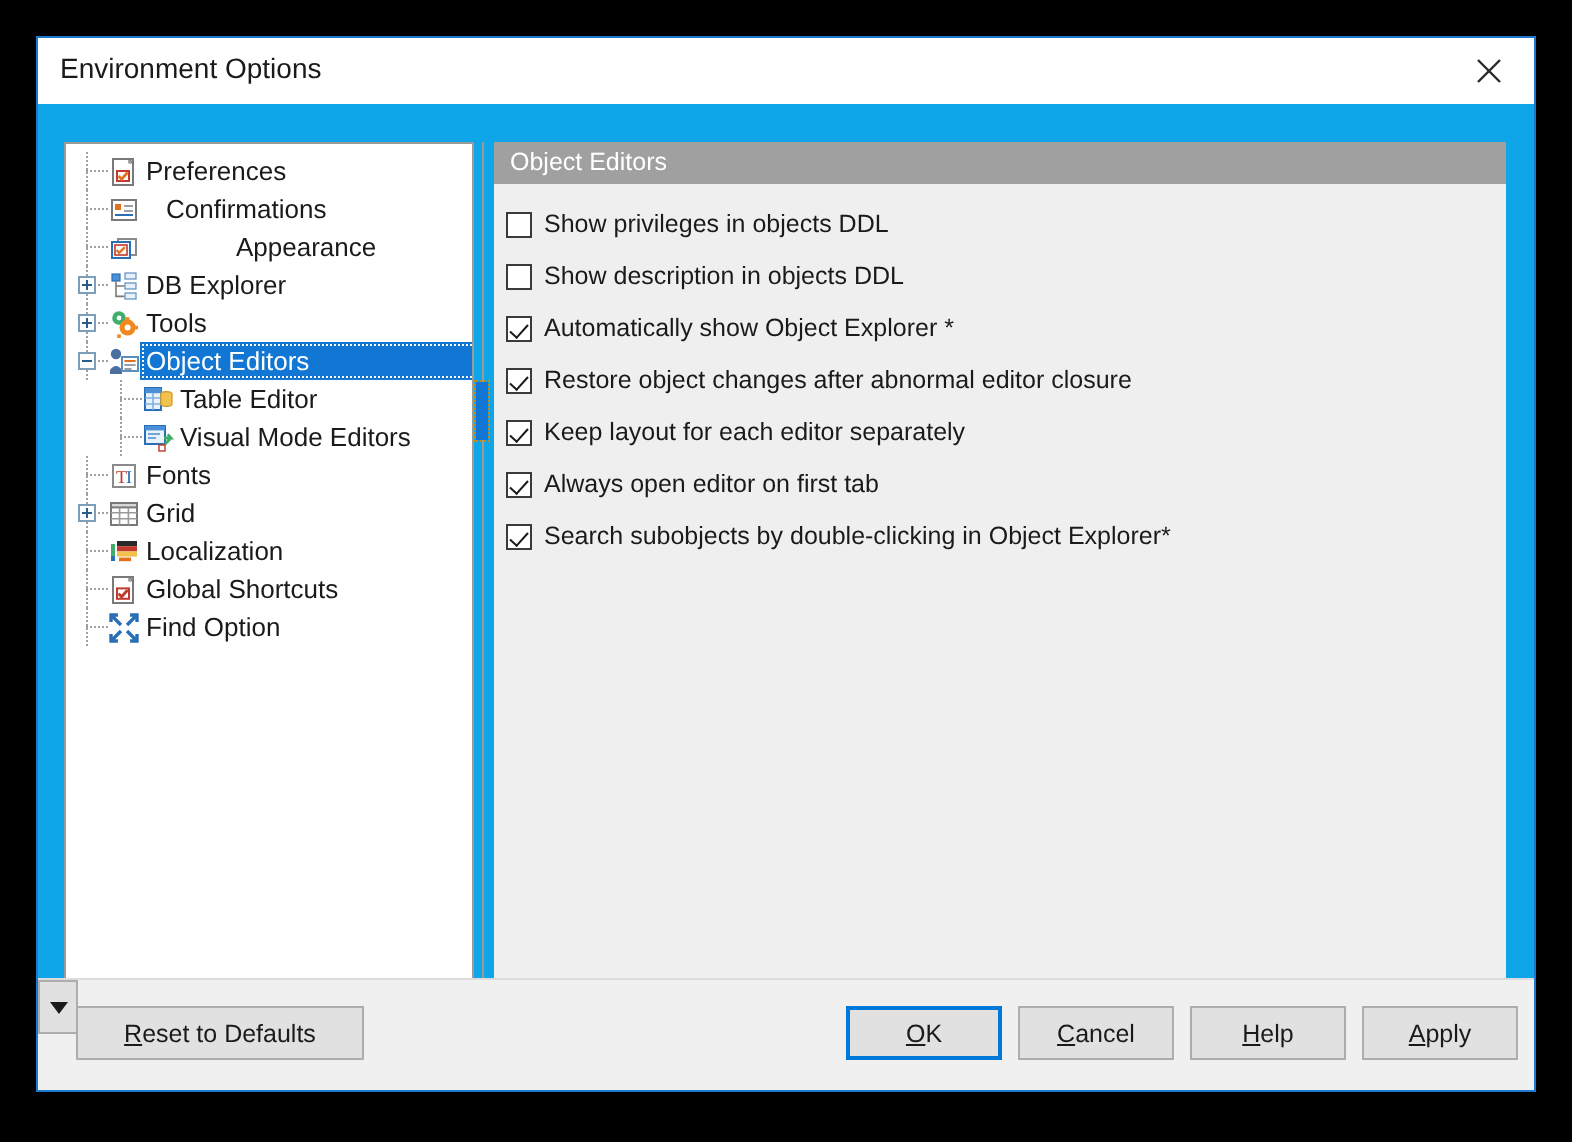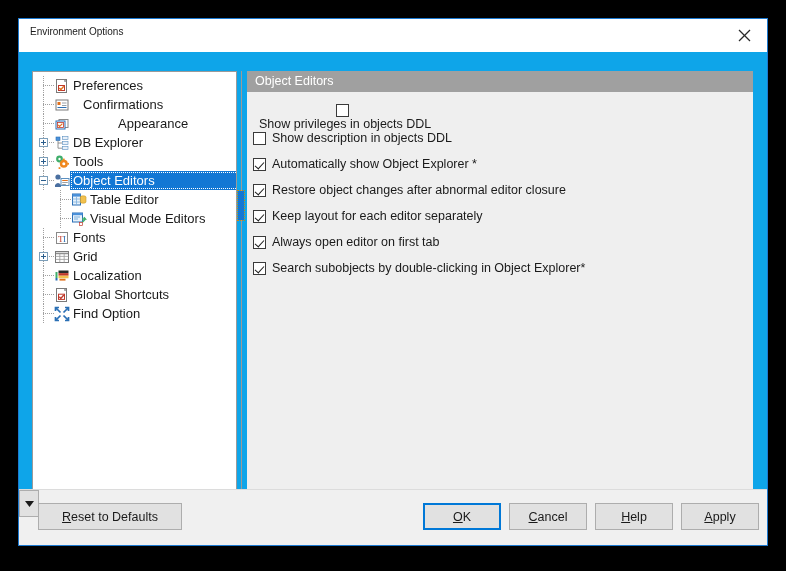--- a/index.html
+++ b/index.html
@@ -11,21 +11,21 @@
   
   #dialog{
     position:absolute;left:18px;top:18px;width:750px;height:528px;
     background:#ffffff;border:1px solid #1c79d0;box-sizing:border-box;
   }
   
   #titlebar{
     position:absolute;left:0;top:0;right:0;height:33px;background:#ffffff;
   }
   #title-text{
-    position:absolute;left:11px;top:7px;font-size:10px;color:#1a1a1a;
+    position:absolute;left:11px;top:7px;font-size:14px;color:#1a1a1a;
     white-space:nowrap;
   }
   #close-button{
     position:absolute;right:0;top:0;width:46px;height:33px;
     display:flex;align-items:center;justify-content:center;cursor:default;
   }
   #close-button svg{display:block;}
   
   #content{
     position:absolute;left:0;top:33px;right:0;bottom:55px;background:#0ea5e9;
@@ -307,21 +307,21 @@
     <div id="splitter">
       <div id="splitter-line"></div>
       <div id="splitter-grip"></div>
     </div>
 
     <div id="right-panel">
       <div id="panel-header">
         <div id="panel-header-title">Object Editors</div>
       </div>
       <div id="options-list">
-          <div class="chk-row" style="top: 33px; flex-direction: column;">
+          <div class="chk-row" style="top: 33px;">
             <span class="chkbox"></span>
             <span class="chk-label">Show privileges in objects DDL</span>
           </div>
           <div class="chk-row" style="top: 59px;">
             <span class="chkbox"></span>
             <span class="chk-label">Show description in objects DDL</span>
           </div>
           <div class="chk-row" style="top: 85px;">
             <span class="chkbox on"></span>
             <span class="chk-label">Automatically show Object Explorer *</span>

